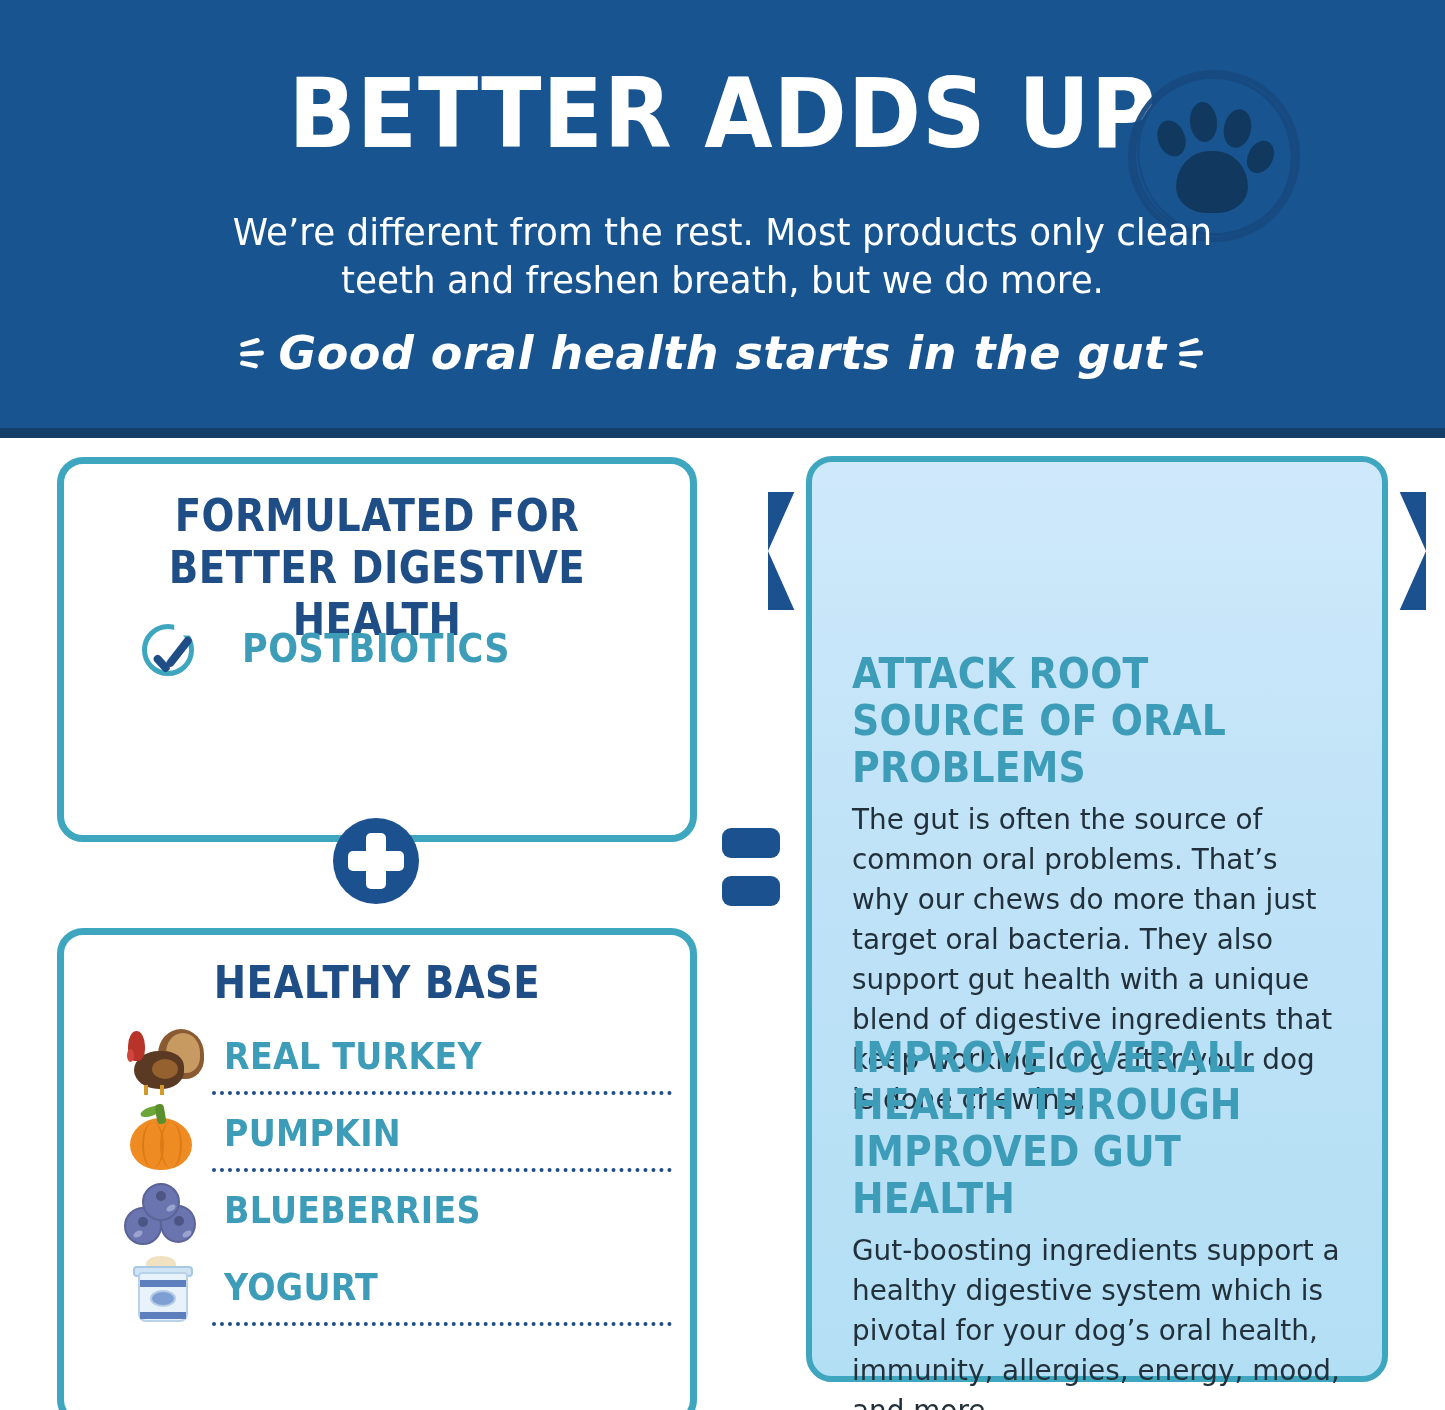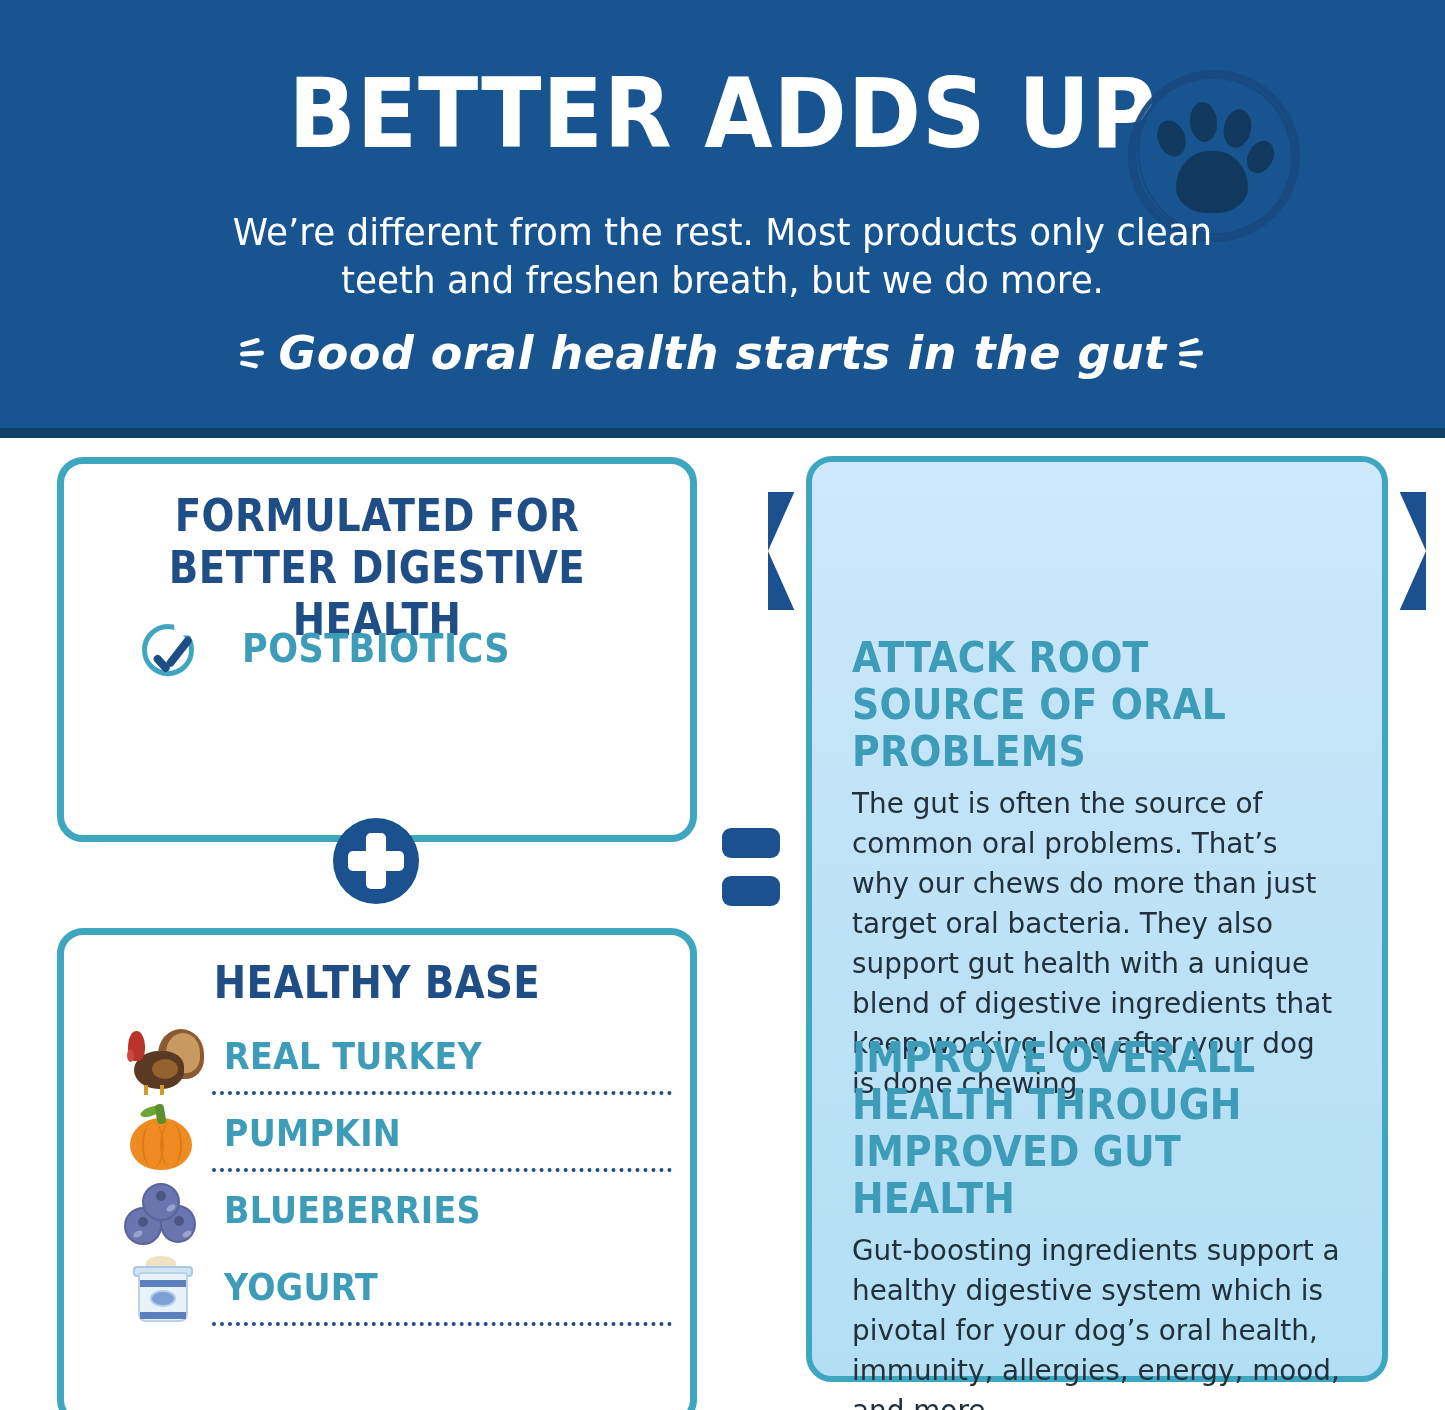--- a/index.html
+++ b/index.html
@@ -471,21 +471,21 @@
     color: #ffffff;
     font-family: "DejaVu Sans", sans-serif;
     font-weight: bold;
     font-size: 38px;
     line-height: 46px;
     letter-spacing: 0.4px;
     transform: scaleX(0.9);
   }
 
   .benefit-block { position: absolute; left: 40px; width: 510px; }
-  #benefit-1 { top: 172px; }
+  #benefit-1 { top: 188px; }
   #benefit-2 { top: 572px; }
 
   .benefit-heading {
     font-family: "DejaVu Sans", sans-serif;
     font-weight: bold;
     font-size: 42px;
     line-height: 47px;
     color: #3d9cb8;
     letter-spacing: 0.2px;
     transform: scaleX(0.9);

